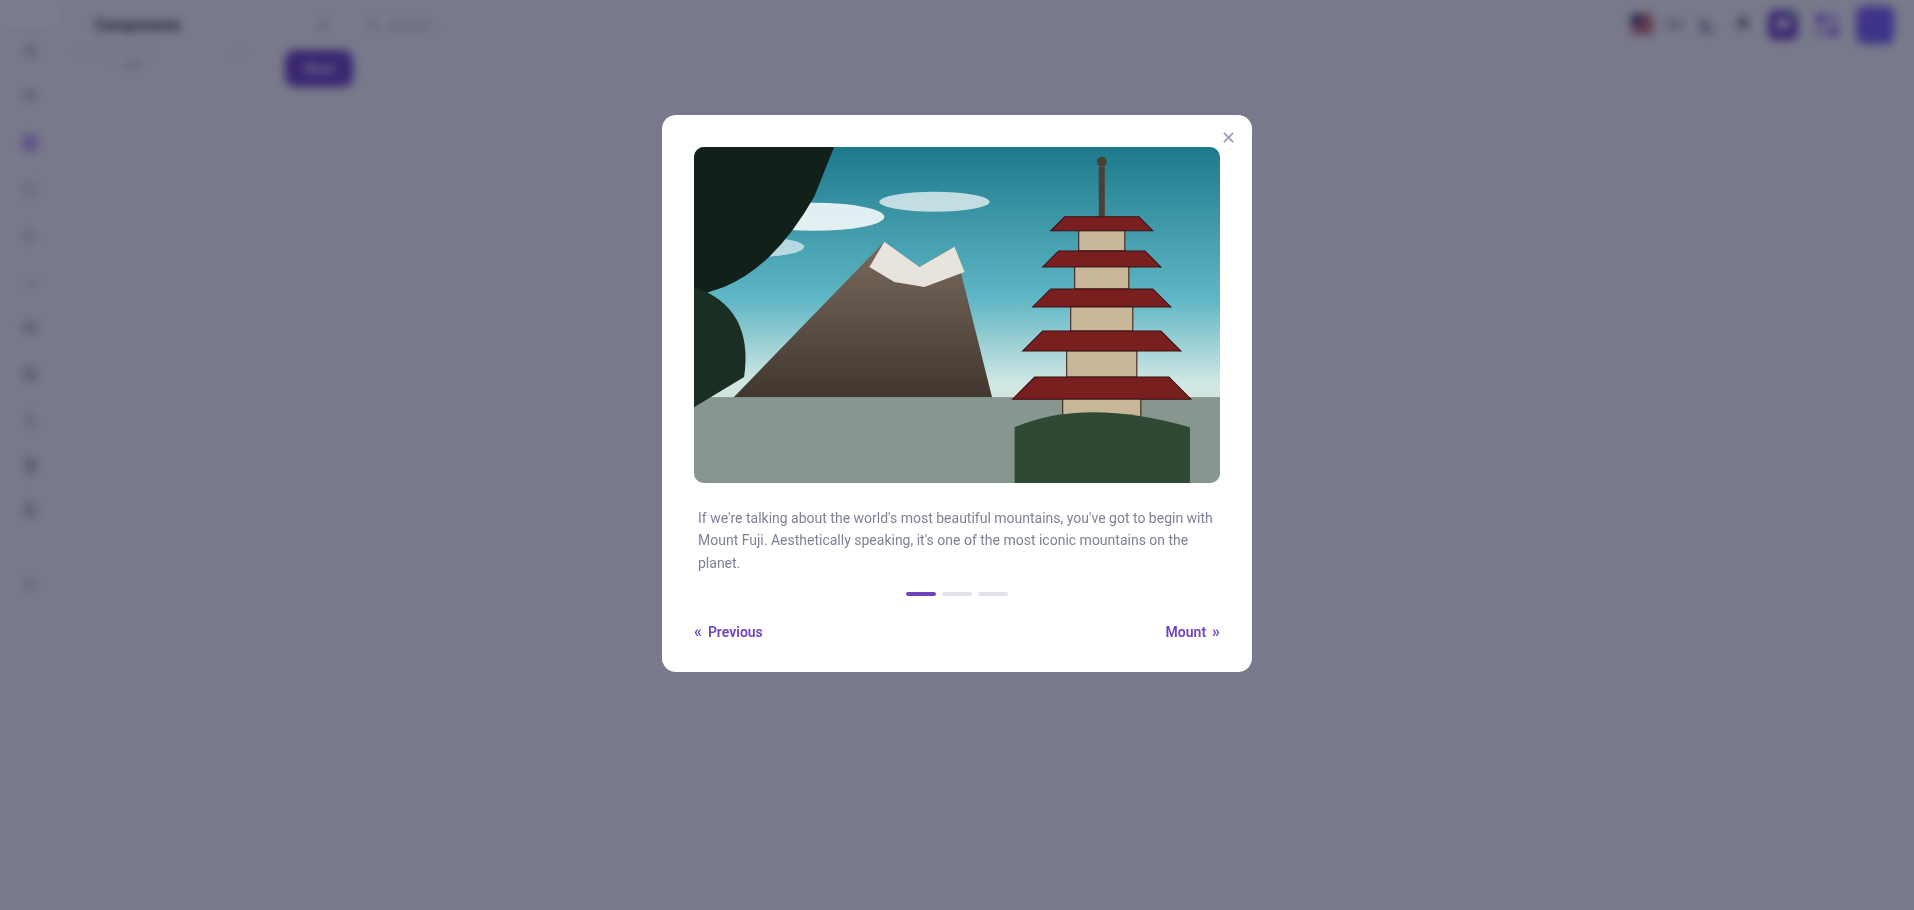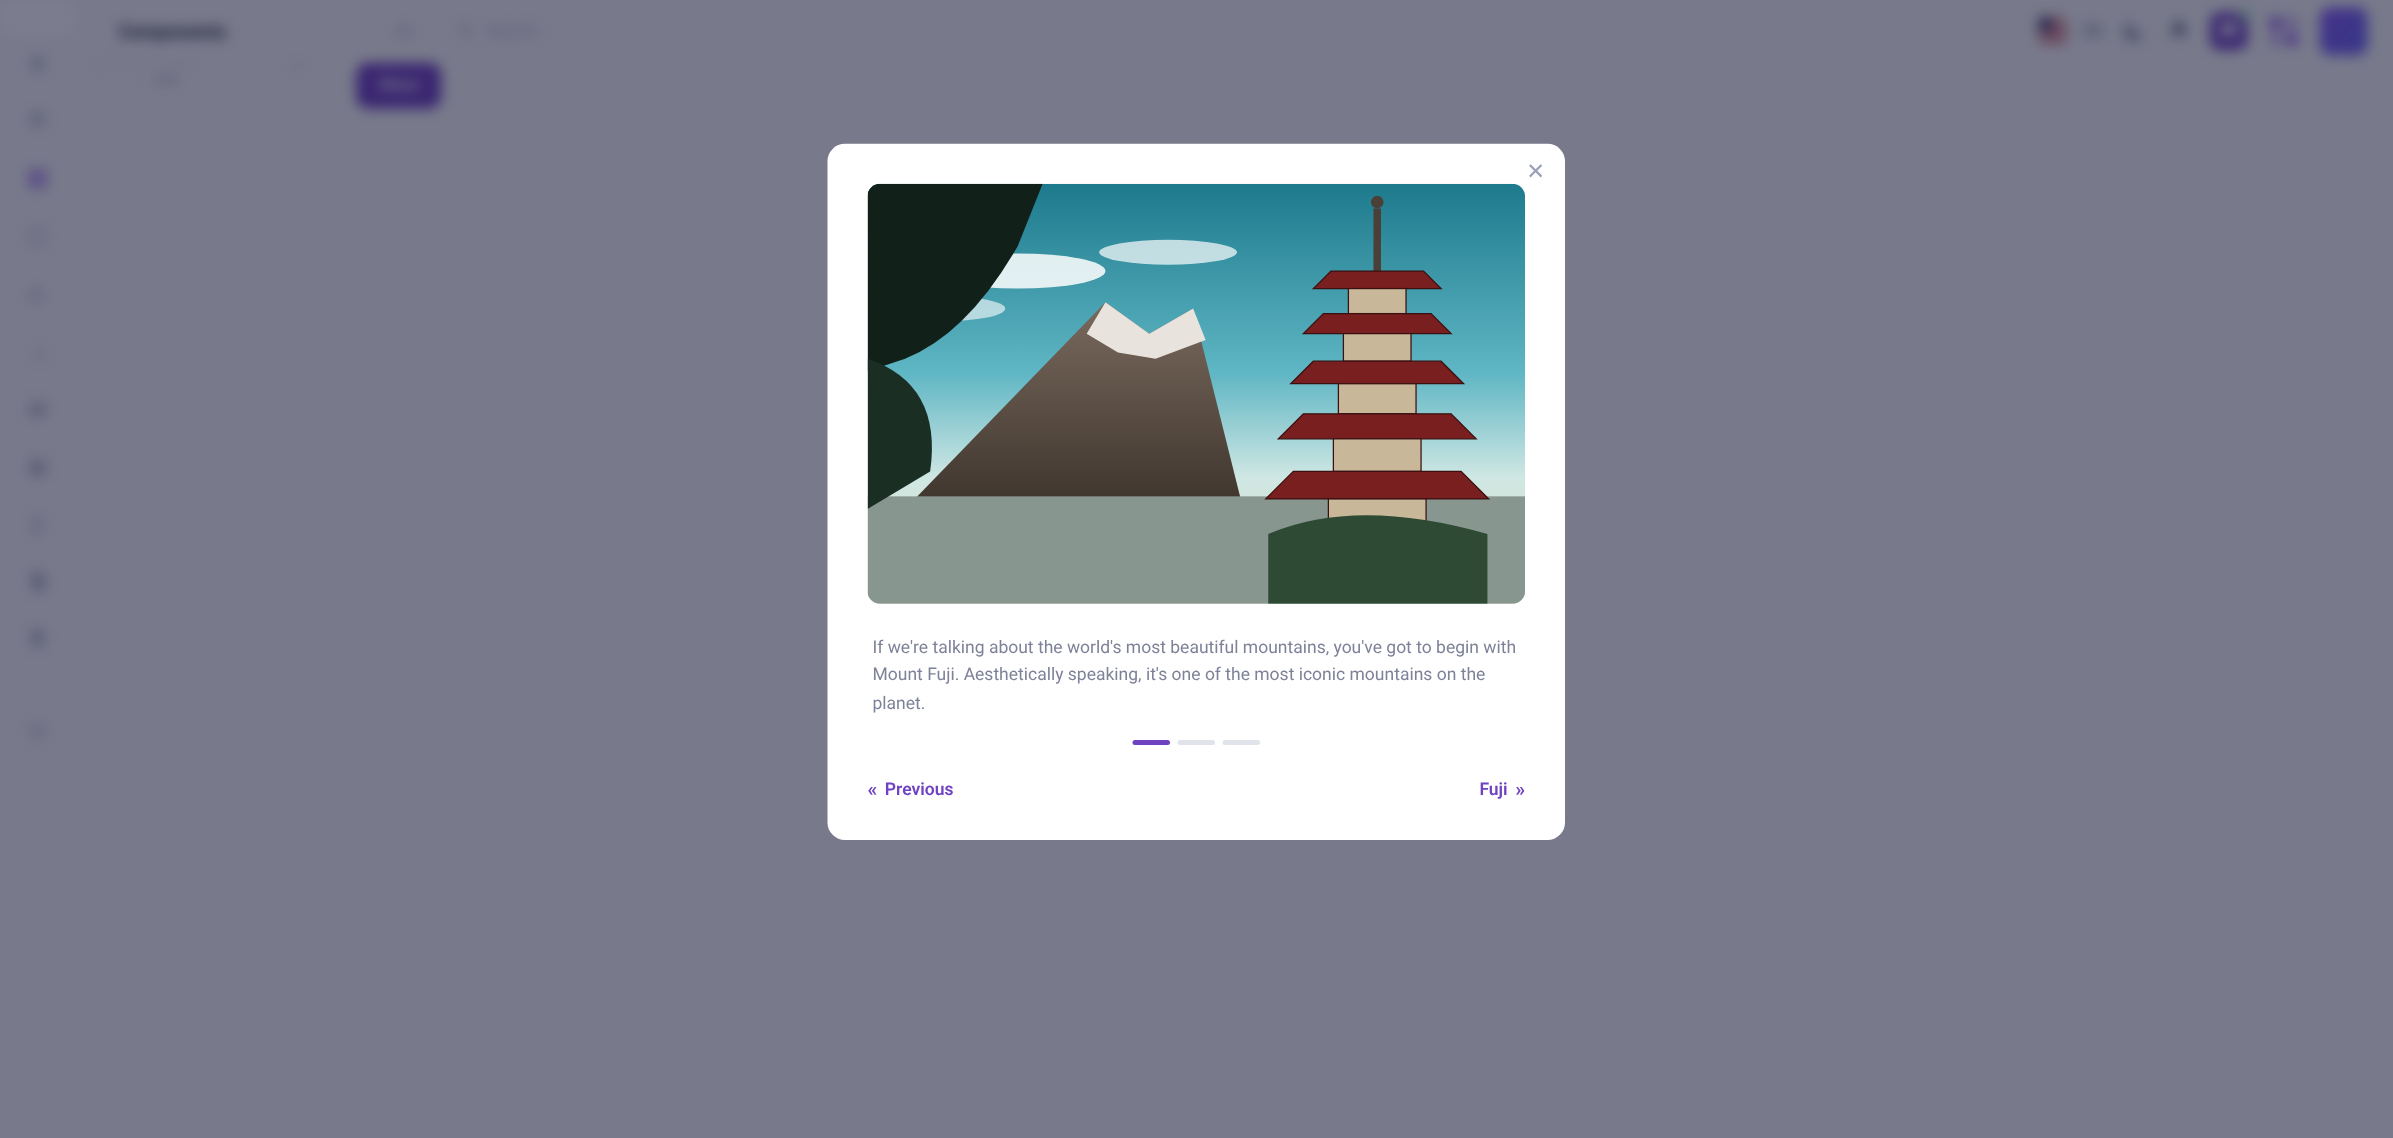--- a/index.html
+++ b/index.html
@@ -282,17 +282,17 @@
     <span></span>
     <span></span>
   </div>
 
   <div class="nav">
     <a>
         <span class="arr">«</span>
         <span>Previous</span>
       </a>
     <a>
-        <span>Fuji</span>
+        <span>Mount</span>
         <span class="arr">»</span>
       </a>
   </div>
 </div>
 
 </body></html>

